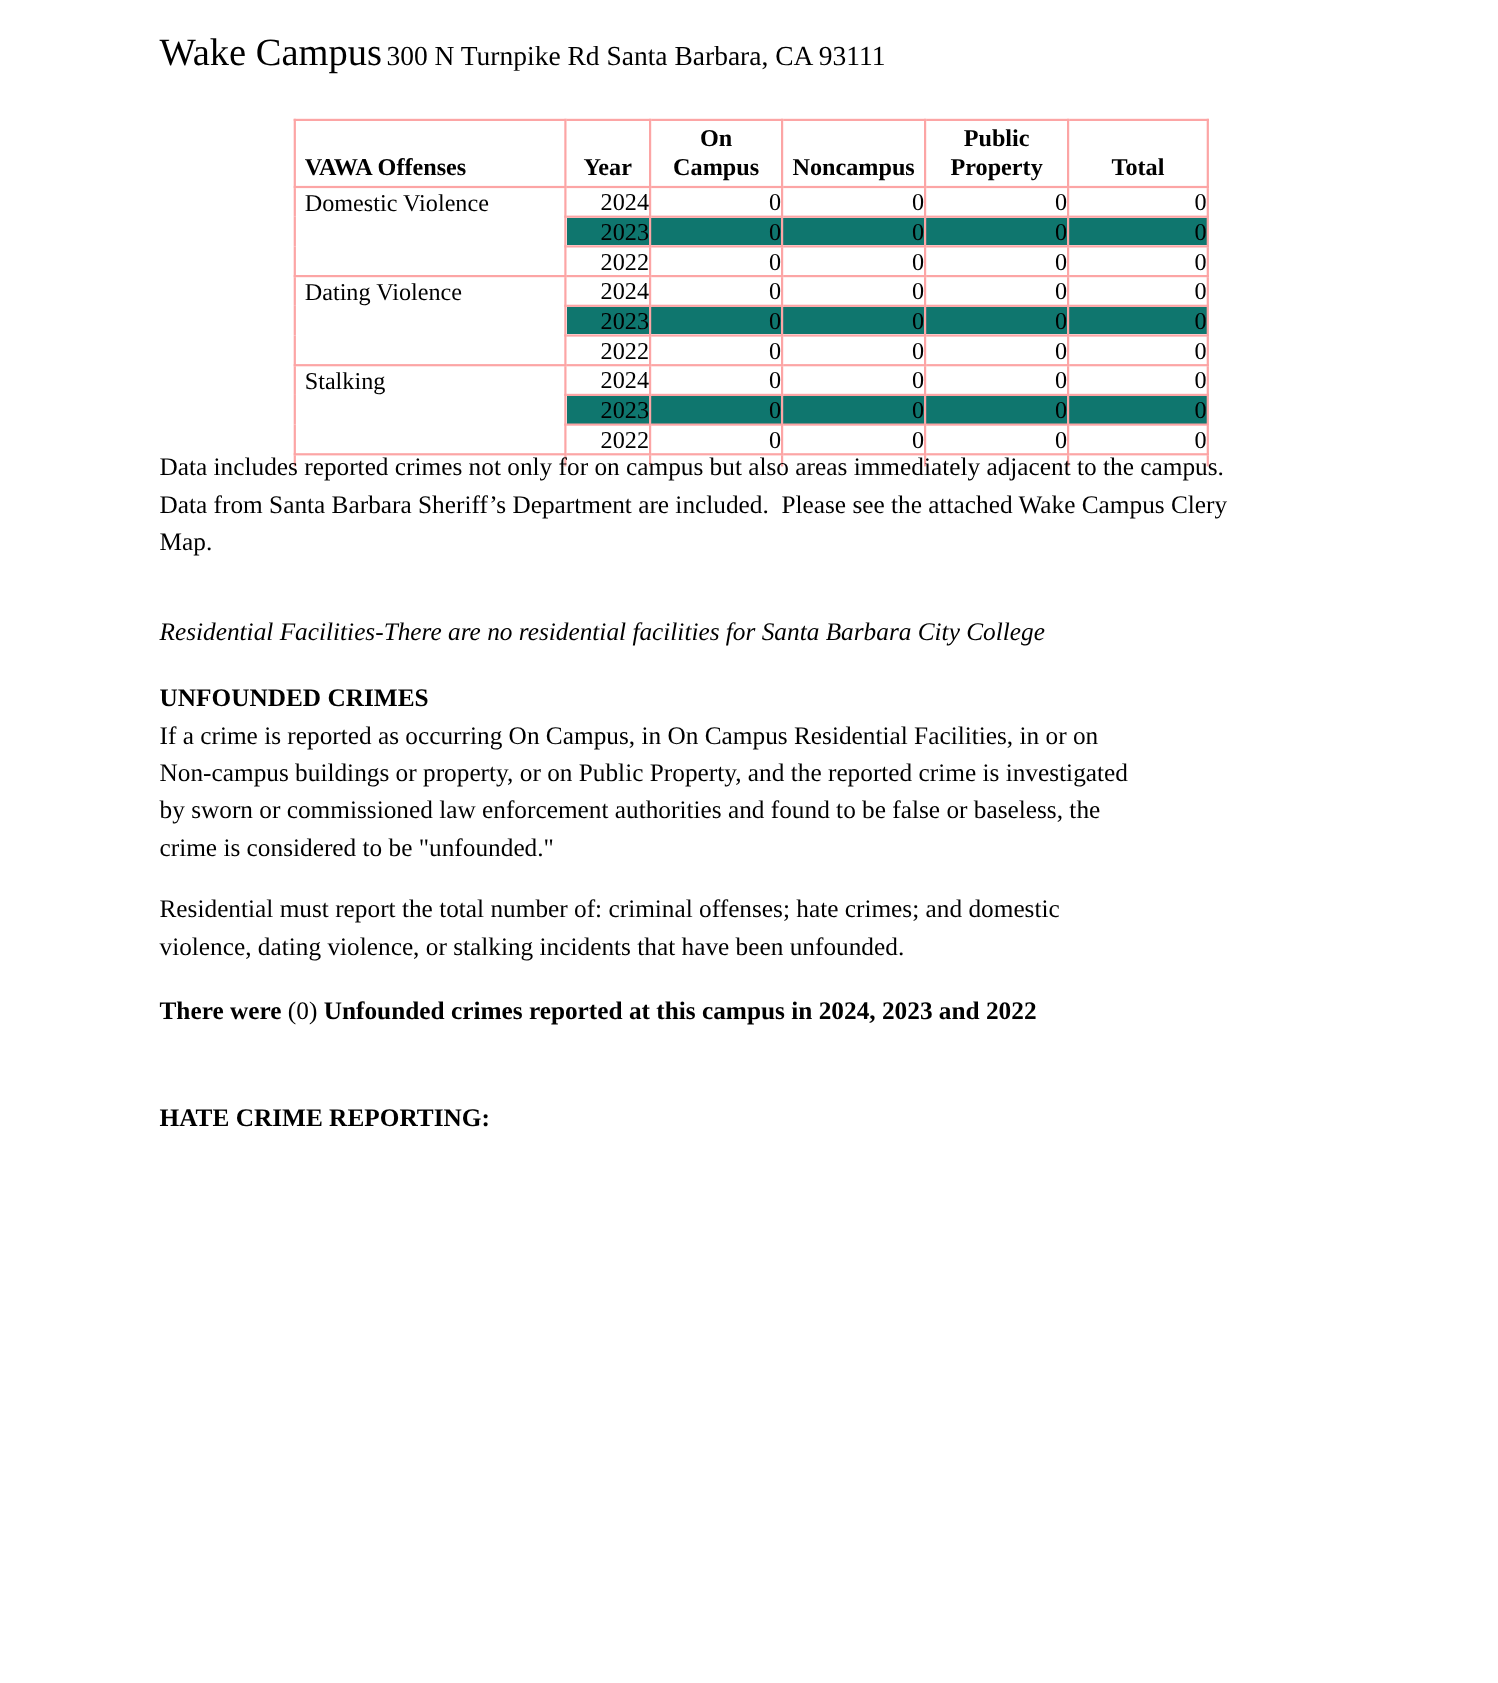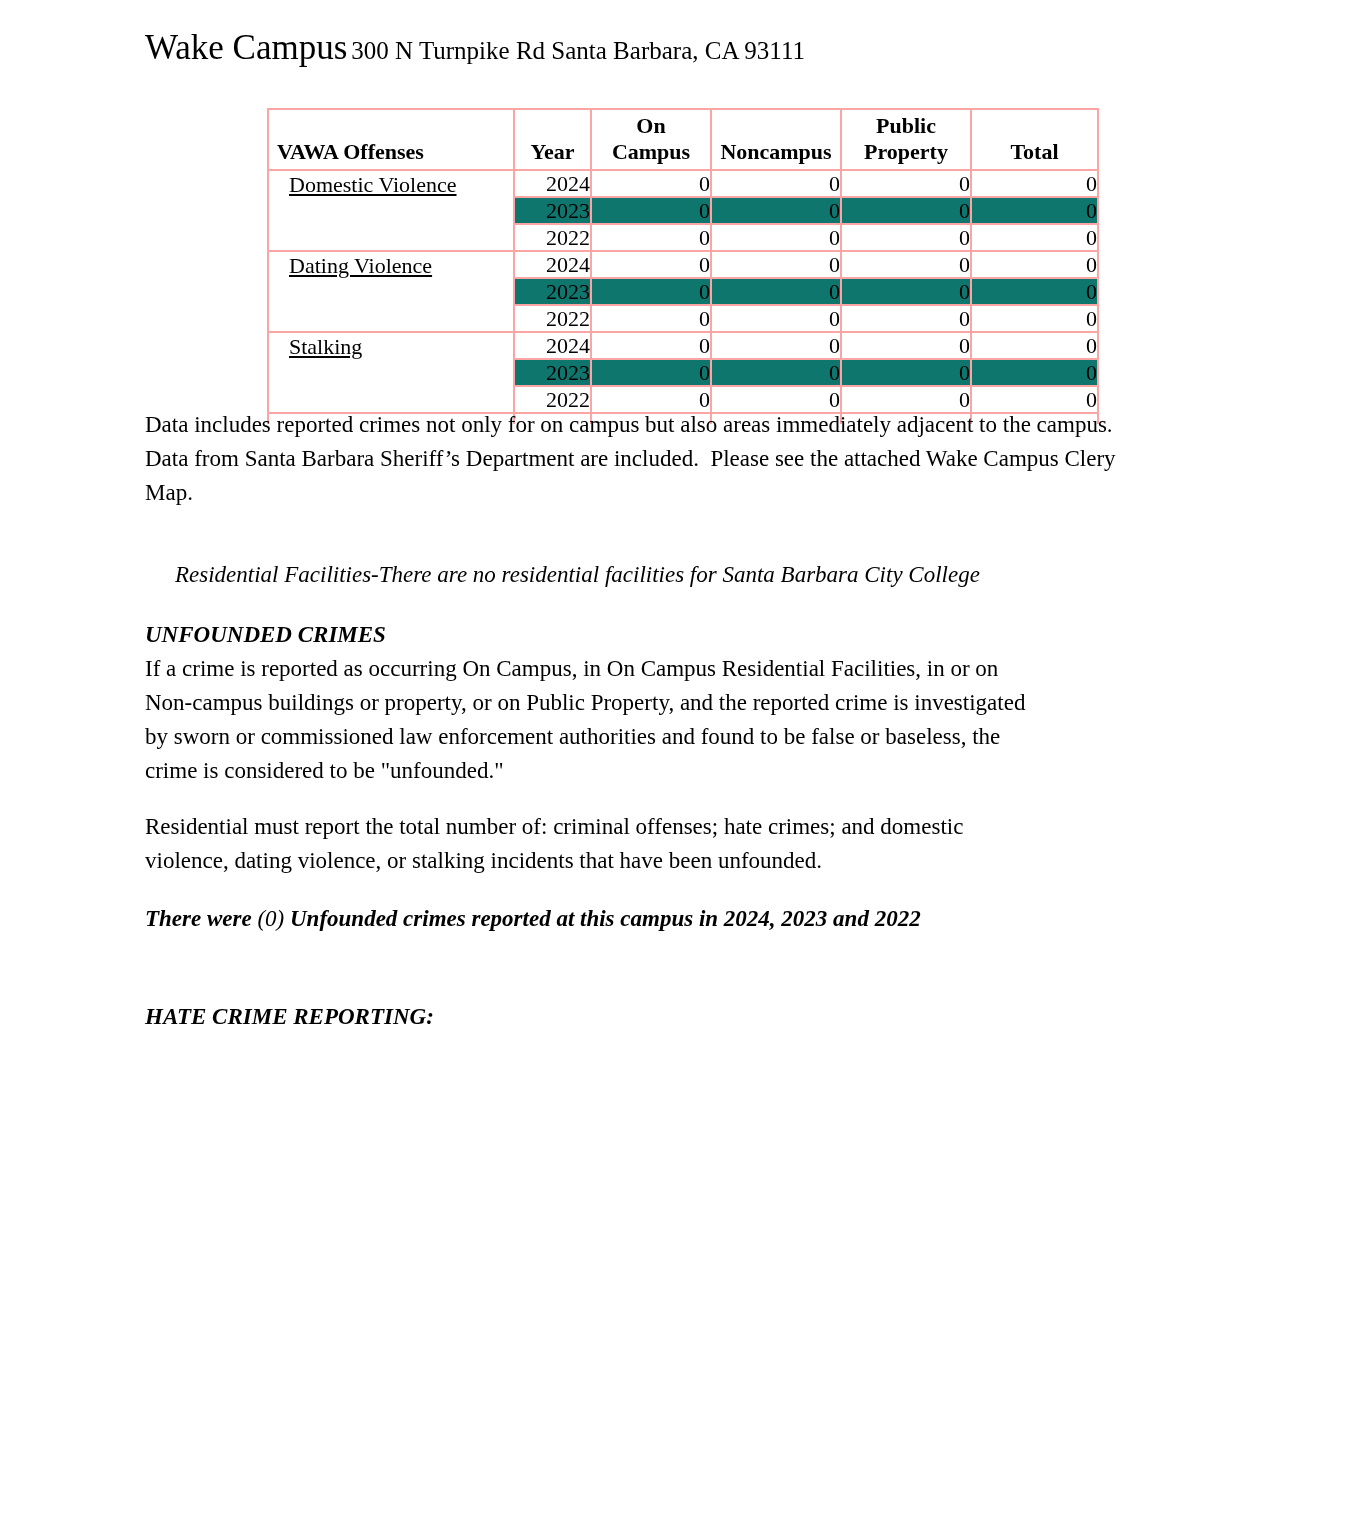--- a/index.html
+++ b/index.html
@@ -23,33 +23,33 @@
   }
   table.vawa thead th {
     font-weight:bold; vertical-align:bottom; text-align:center;
     height:53px; padding:2px 0 4px 0; white-space:pre-line; line-height:26px;
   }
   table.vawa thead th.c-off { text-align:left; padding-left:8px; }
   table.vawa td {
     text-align:right; height:25px; line-height:25px; padding:0;
   }
   table.vawa td.c-offense {
-    text-align:left; vertical-align:top; padding-left:20px; line-height:27px;text-decoration:underline;
+    text-align:left; vertical-align:top; padding-left:8px; line-height:27px;
   }
   table.vawa tr.shaded td { background:#0f766e; }
   table.vawa tr.stub td {
     height:10px; border-bottom:none; background:#fff;
   }
   
   .tb {
     position:absolute; left:145px; font-size:23px; line-height:34px;
     white-space:pre-wrap; width:1160px;
   }
-  .italic { font-style:italic;margin-left:30px; }
-  .bold { font-weight:bold;font-style:italic; }
+  .italic { font-style:italic; }
+  .bold { font-weight:bold; }
   .bold .normal { font-weight:normal; }
 
   .blue-line {
     position:absolute; left:117px; top:1526px; width:404px; height:3px;
     background:#4472C4;
   }
 </style>
 </head>
 <body>
 

